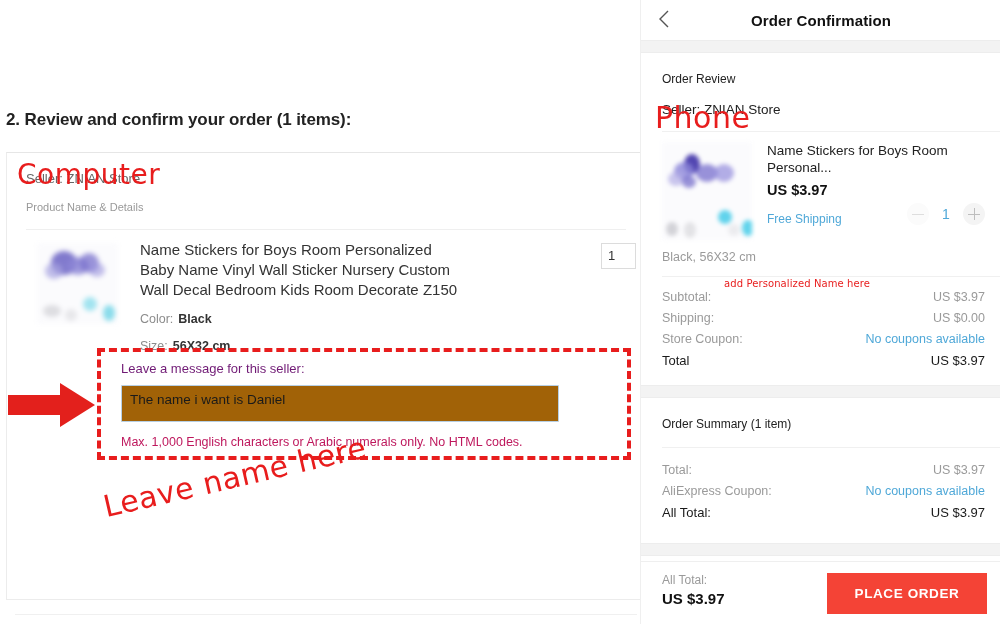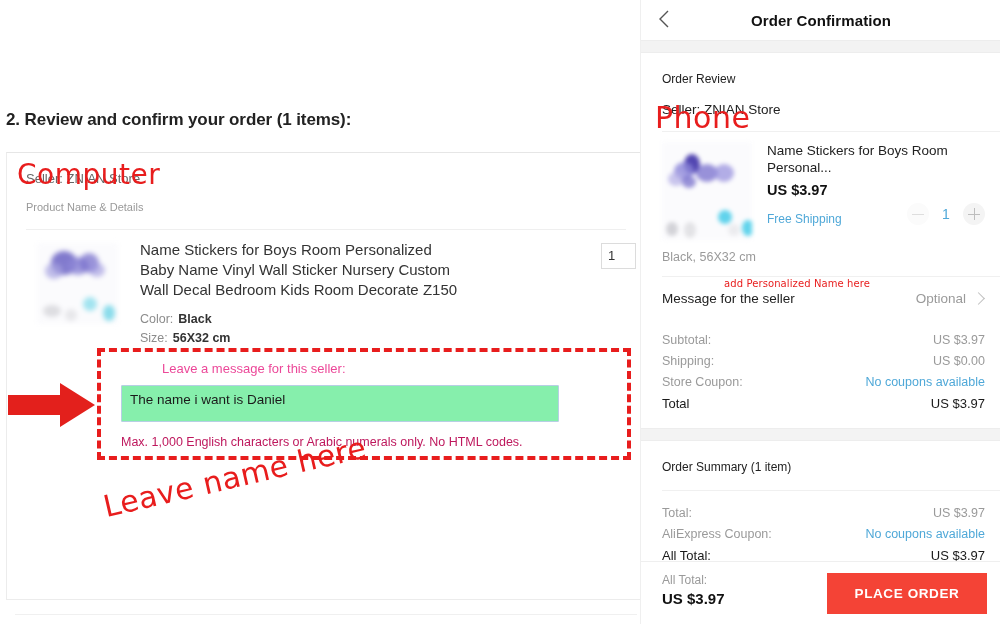--- a/index.html
+++ b/index.html
@@ -85,21 +85,21 @@
     left: 114px; top: -3px;
     width: 340px;
   }
   #product-title {
     font-size: 15px;
     line-height: 20px;
     color: #333333;
     width: 326px;
   }
   .attr-line {
-    margin-top: 2px;
+    margin-top: 10px;
     font-size: 12.5px;
     color: #8c8c8c;
     line-height: 17px;
   }
   .attr-line .attr-val {
     color: #333333;
     font-weight: bold;
     margin-left: 5px;
   }
   #qty-box {
@@ -122,36 +122,35 @@
   }
 
   
   #message-area {
     position: absolute;
     left: 114px; top: 208px;
     width: 500px;
   }
   #message-label {
     font-size: 13px;
-    color: #ec4899;
+    color: #701a75;
     margin-bottom: 9px;
-    margin-left: 41px;
   }
   #message-input {
     width: 438px;
     height: 37px;
     border: 1px solid #b7cfe4;
     box-sizing: border-box;
     font-family: "Liberation Sans", sans-serif;
     font-size: 13.5px;
     color: #1a1a1a;
     padding: 5px 8px 0 8px;
     resize: none;
     outline: none;
-    background: #86efac;
+    background: #a16207;
     line-height: 17px;
     overflow: hidden;
     border-radius: 1px;
   }
   #message-hint {
     margin-top: 9px;
     font-size: 12.5px;
     color: #be185d;
   }
   #card-rule-bottom {
@@ -517,25 +516,20 @@
             <span class="bar v"></span>
           </div>
       </div>
     </div>
   </div>
 
   <div id="phone-variant">Black, 56X32 cm</div>
 
   <div id="msg-rule"></div>
 
-  <div id="message-seller-row">
-    <div id="message-seller-label">Message for the seller</div>
-    <div id="message-seller-value">Optional</div>
-    <div class="chevron-right"></div>
-  </div>
 
   <div class="price-list">
     <div class="price-row">
       <span class="lbl">Subtotal:</span>
       <span class="val">US $3.97</span>
     </div>
     <div class="price-row">
       <span class="lbl">Shipping:</span>
       <span class="val">US $0.00</span>
     </div>

